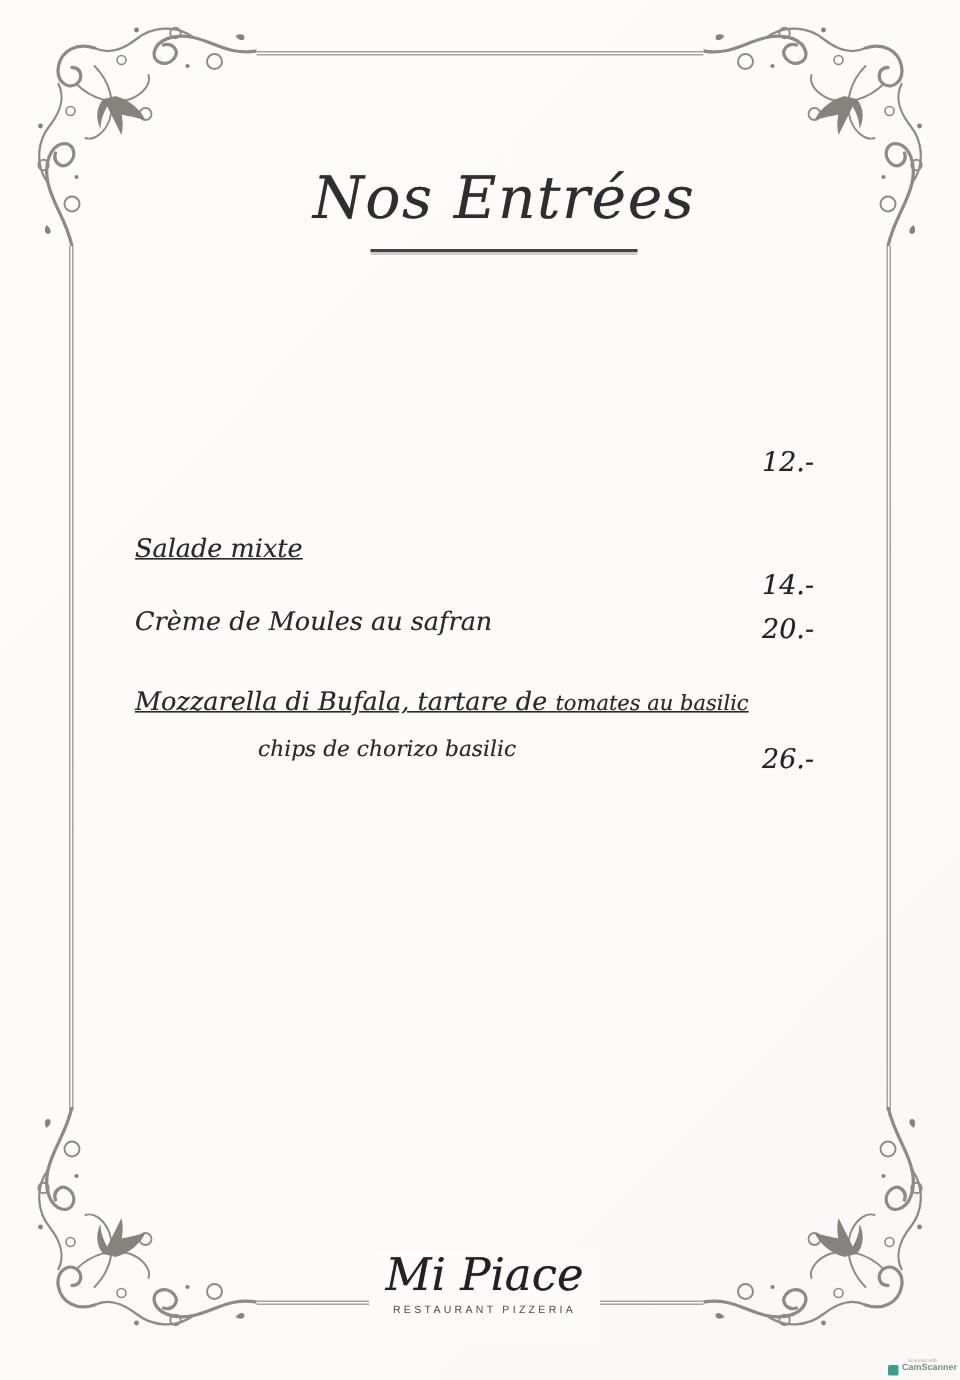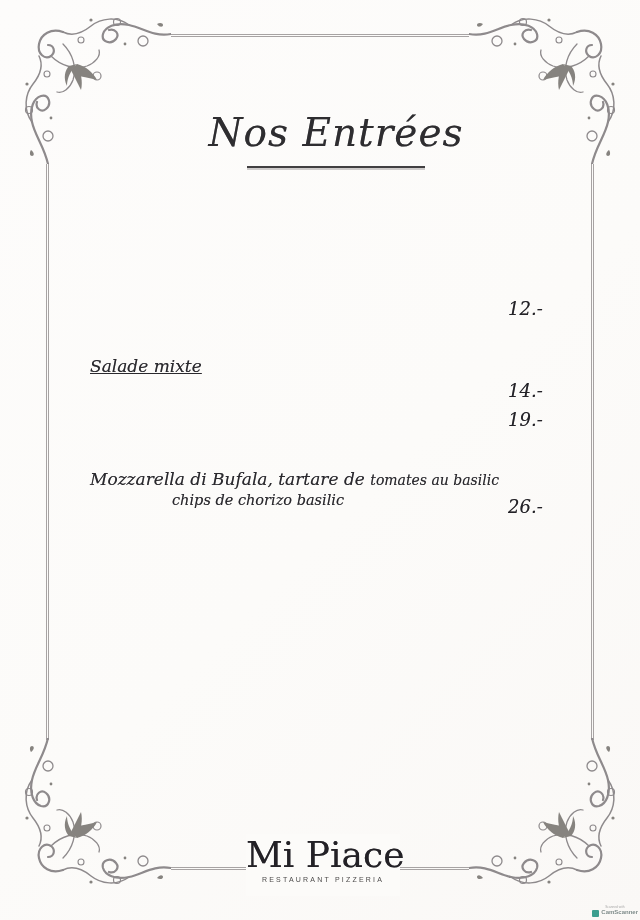--- a/index.html
+++ b/index.html
@@ -40,29 +40,29 @@
   }
   .item-name .detail{font-size:14px;}
   .item-note{
     position:absolute;left:172px;top:492px;font-style:italic;font-size:14.5px;
     color:#2a292e;white-space:nowrap;text-shadow:0 0 .5px rgba(42,41,46,.5);
   }
   .item-price{
     position:absolute;left:508px;font-style:italic;font-size:18px;color:#232227;
     white-space:nowrap;text-shadow:0 0 .5px rgba(35,34,39,.5);
   }
-  .n1{top:294px;} .n2{top:356px;text-decoration:underline;} .n3{top:405px;} .n4{top:469px;}
+  .n1{top:294px;} .n2{top:356px;text-decoration:underline;} .n3{top:405px;} .n4{top:458px;text-decoration:underline;}
   .p1{top:298px;} .p2{top:360px;margin-top:20px;} .p3{top:409px;} .p4{top:496px;}
   
   .brand{
     position:absolute;left:246px;top:834px;width:154px;height:62px;
     background:#fcfbf9;text-align:center;
   }
   .brand-name{
-    font-size:36px;color:#232126;line-height:1.15;
+    font-style:italic;font-size:30px;color:#232126;line-height:1.15;
     white-space:nowrap;text-shadow:0 0 .5px rgba(35,33,38,.6);
   }
   .brand-sub{
     font-family:"Liberation Sans", sans-serif;font-size:7px;letter-spacing:2.2px;
     color:#4c4a4a;margin-top:1px;white-space:nowrap;
   }
   
   .watermark{
     position:absolute;right:2px;bottom:3px;text-align:center;
     font-family:"Liberation Sans", sans-serif;line-height:1.3;
@@ -210,21 +210,24 @@
   <div class="title">Nos Entrées</div>
   <div class="title-underline"></div>
 
   <div class="item-price p1">12.-</div>
 
   <div class="item-name n2">
     <span>Salade mixte</span>
   </div>
   <div class="item-price p2">14.-</div>
 
-  <div class="item-price p3">19.-</div>
+  <div class="item-name n3">
+    <span>Crème de Moules au safran</span>
+  </div>
+  <div class="item-price p3">20.-</div>
 
   <div class="item-name n4">
     <span>Mozzarella di Bufala, tartare de</span>
     <span class="detail">tomates au basilic</span>
   </div>
   <div class="item-price p4">26.-</div>
   <div class="item-note">chips de chorizo basilic</div>
 
   <div class="brand">
     <div class="brand-name">Mi Piace</div>

